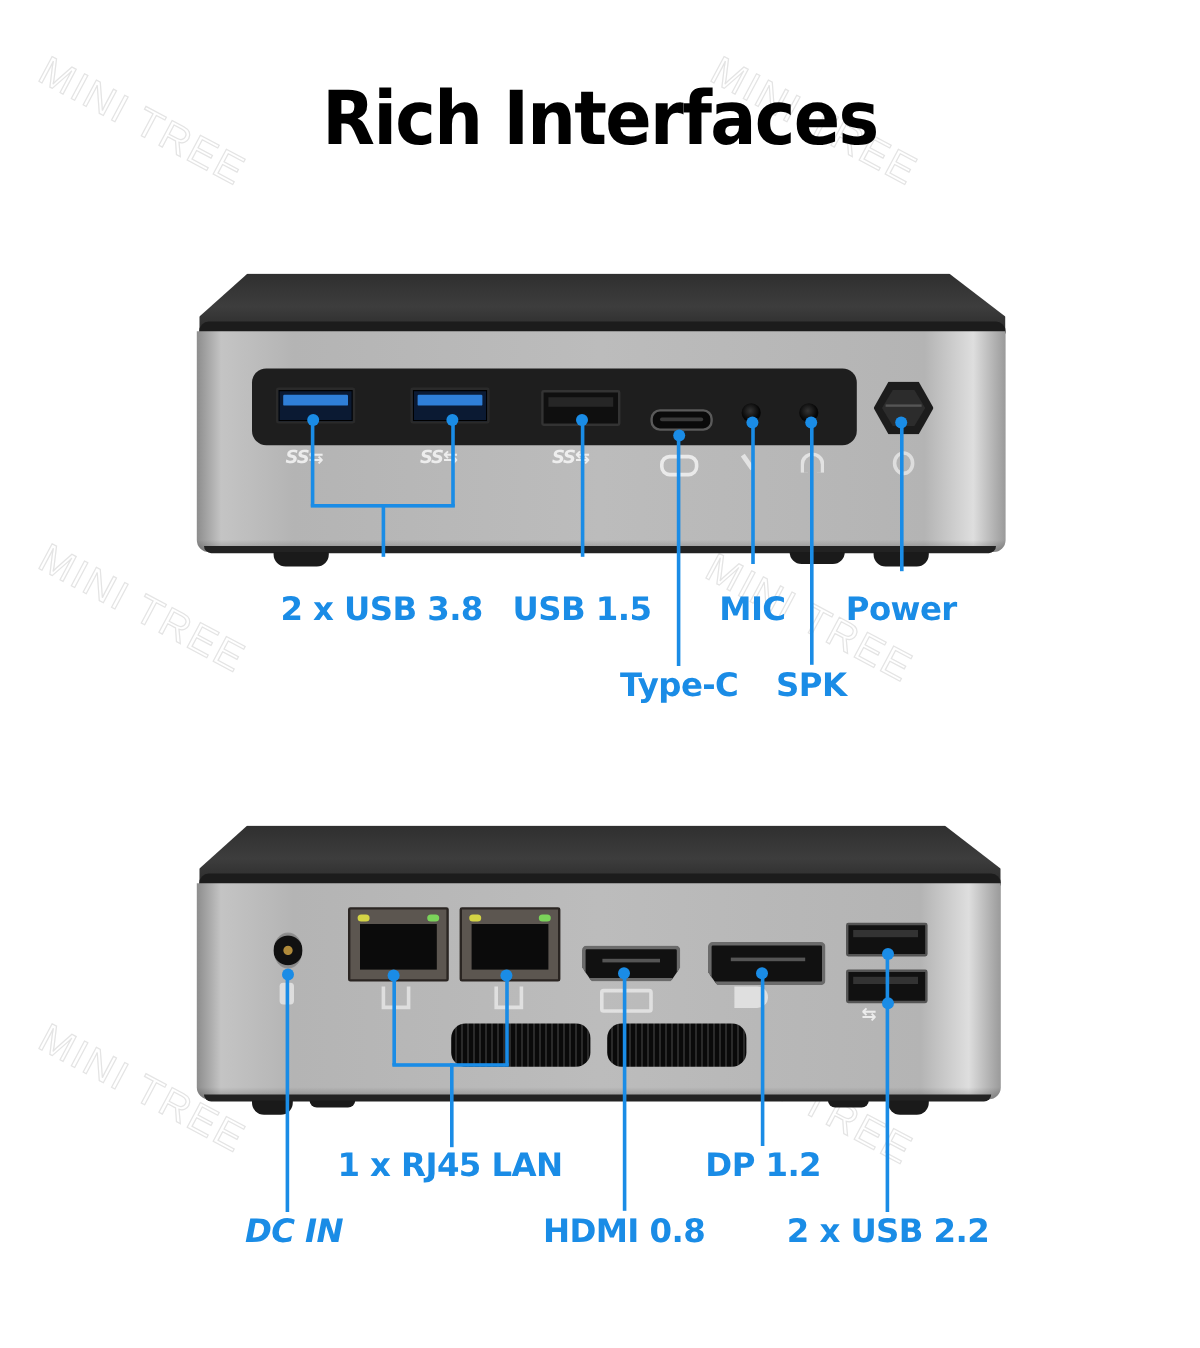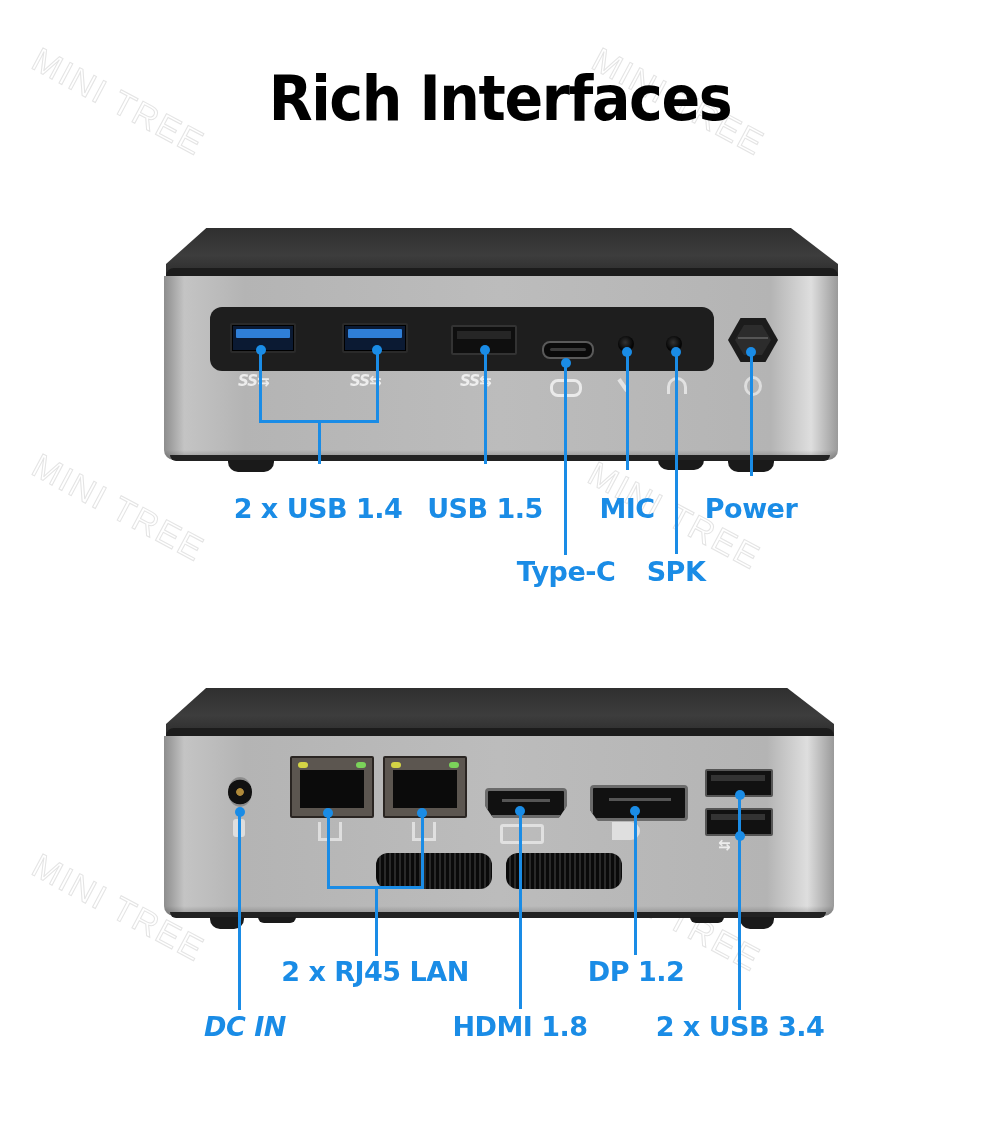--- a/index.html
+++ b/index.html
@@ -149,21 +149,21 @@
 
   <div class="line" style="left:626px; top:352px; width:3px; height:118px;"></div>
   <div class="dot" style="left:627px; top:352px;"></div>
 
   <div class="line" style="left:675px; top:352px; width:3px; height:202px;"></div>
   <div class="dot" style="left:676px; top:352px;"></div>
 
   <div class="line" style="left:750px; top:352px; width:3px; height:124px;"></div>
   <div class="dot" style="left:751px; top:352px;"></div>
 
-  <div class="label" style="left:318px; top:493px;">2 x USB 1.4</div>
+  <div class="label" style="left:318px; top:493px;">2 x USB 3.8</div>
   <div class="label" style="left:485px; top:493px;">USB 1.5</div>
   <div class="label" style="left:627px; top:493px;">MIC</div>
   <div class="label" style="left:751px; top:493px;">Power</div>
   <div class="label" style="left:566px; top:556px;">Type-C</div>
   <div class="label" style="left:676px; top:556px;">SPK</div>
 </div>
 
 <div>
   <div class="lid" style="left:166px; top:688px; width:668px; height:50px;"></div>
   <div class="lid-edge" style="left:166px; top:728px; width:668px; height:10px;"></div>
@@ -221,18 +221,18 @@
   <div class="line" style="left:519px; top:811px; width:3px; height:198px;"></div>
   <div class="dot" style="left:520px; top:811px;"></div>
 
   <div class="line" style="left:634px; top:811px; width:3px; height:144px;"></div>
   <div class="dot" style="left:635px; top:811px;"></div>
 
   <div class="line" style="left:738px; top:796px; width:3px; height:214px;"></div>
   <div class="dot" style="left:740px; top:795px;"></div>
   <div class="dot" style="left:740px; top:836px;"></div>
 
-  <div class="label" style="left:375px; top:956px;">2 x RJ45 LAN</div>
+  <div class="label" style="left:375px; top:956px;">1 x RJ45 LAN</div>
   <div class="label" style="left:636px; top:956px;">DP 1.2</div>
   <div class="label" style="left:245px; top:1011px;font-style:italic;">DC IN</div>
-  <div class="label" style="left:520px; top:1011px;">HDMI 1.8</div>
-  <div class="label" style="left:740px; top:1011px;">2 x USB 3.4</div>
+  <div class="label" style="left:520px; top:1011px;">HDMI 0.8</div>
+  <div class="label" style="left:740px; top:1011px;">2 x USB 2.2</div>
 </div>
 
 </body></html>

